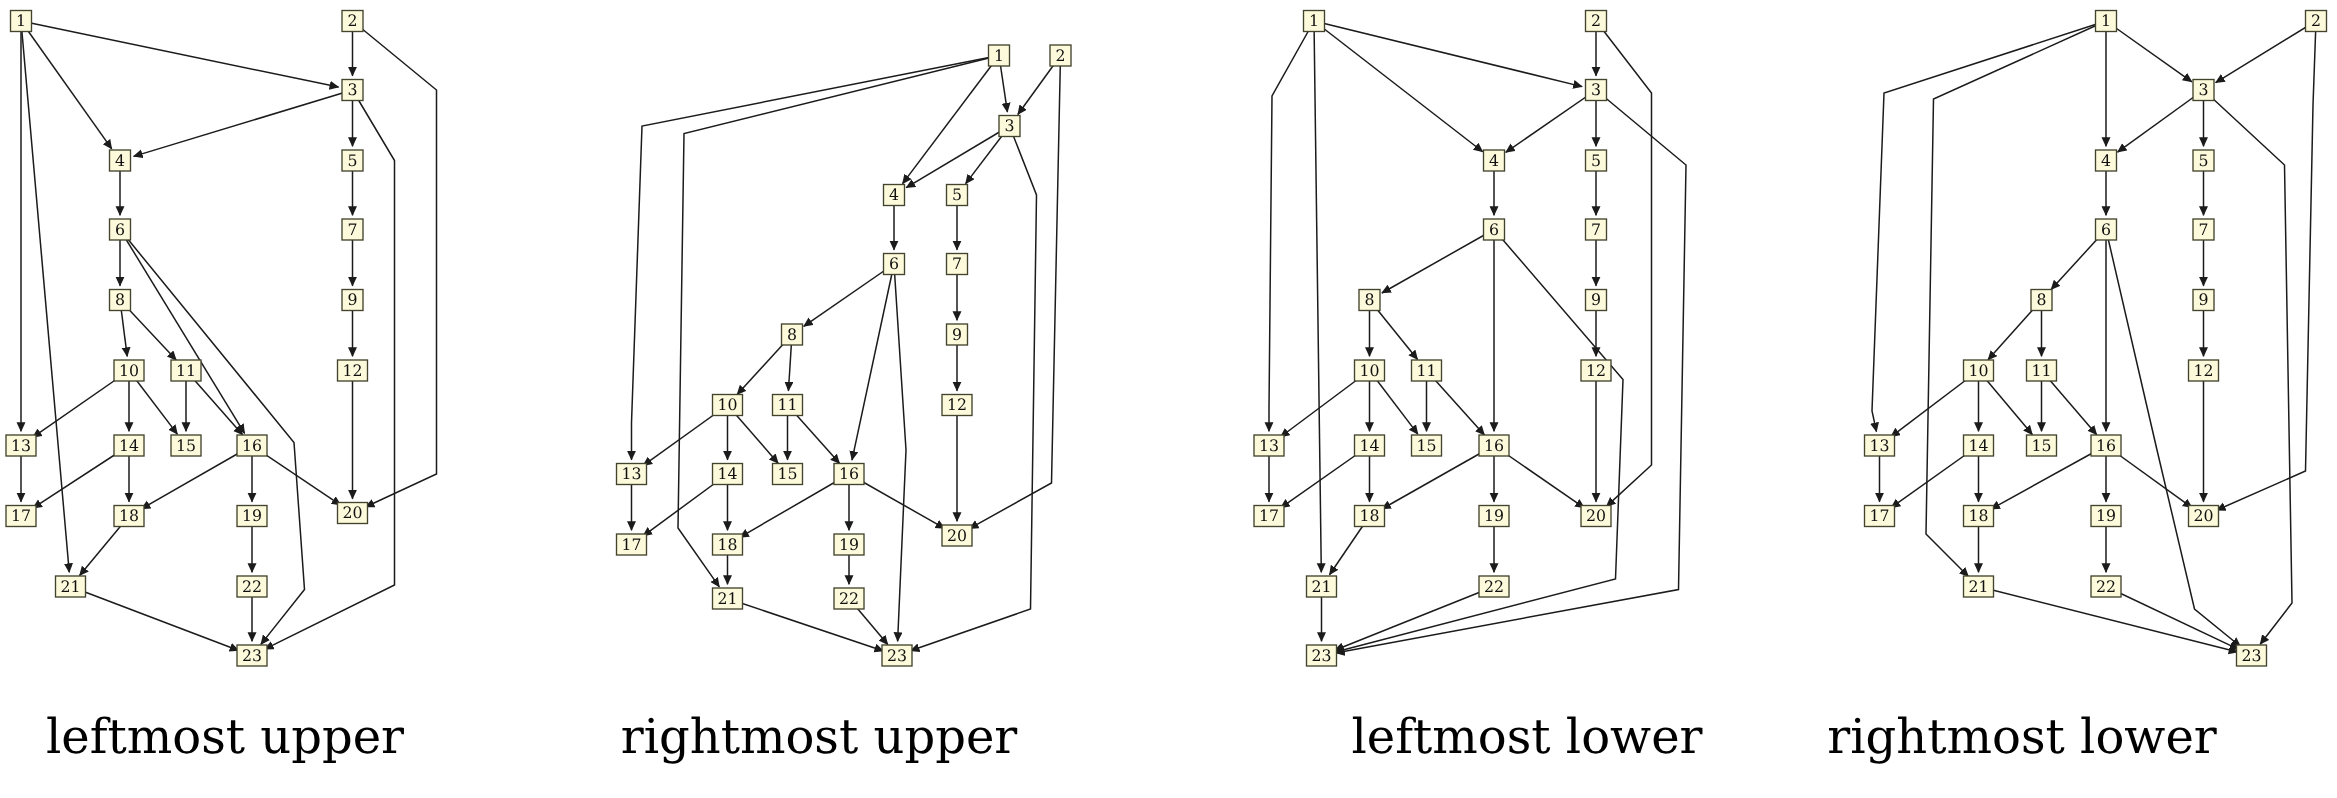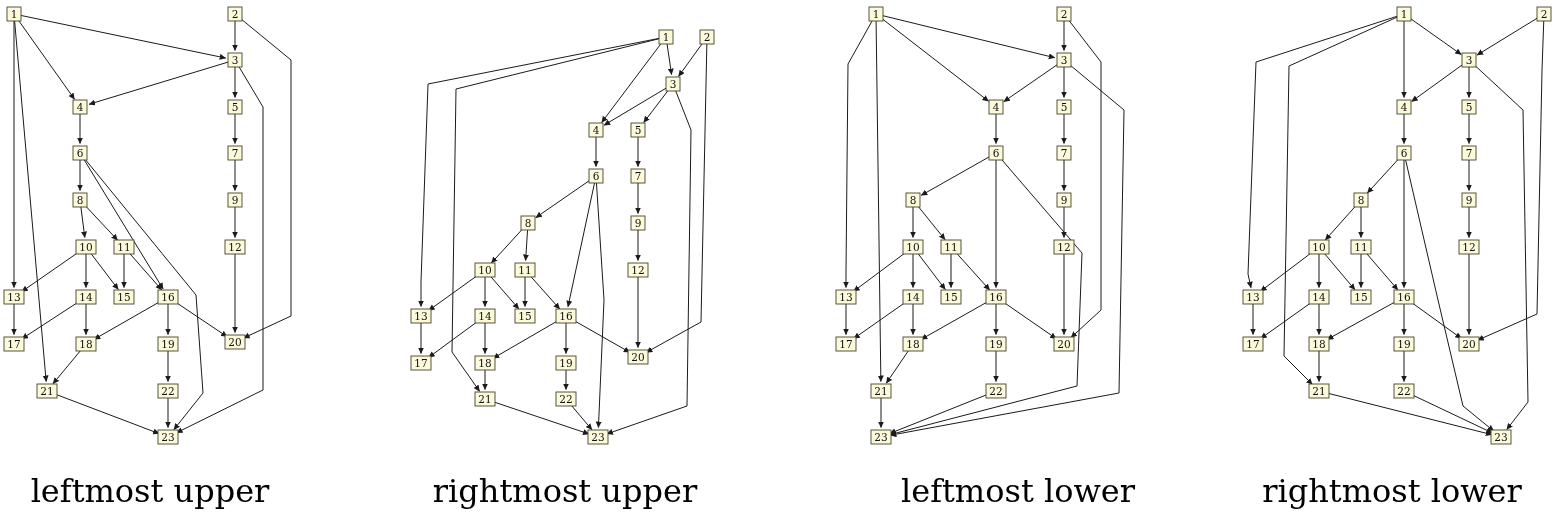--- a/index.html
+++ b/index.html
@@ -15,23 +15,23 @@
     position:absolute;
     top:472px;
     width:320px;
     text-align:center;
     font-family:"DejaVu Serif","Liberation Serif",serif;
     font-size:32px;
     color:#000000;
     white-space:nowrap;
   }
   .cap-0{left:-10px;}
-  .cap-1{left:405px;}
+  .cap-1{left:386px;}
   .cap-2{left:858px;}
-  .cap-3{left:1232px;}
+  .cap-3{left:1188px;}
 </style>
 </head>
 <body>
 
 <div class="figure">
   <svg id="graph-svg" width="1558" height="468" viewBox="0 0 1558 468">
       <defs>
         <marker id="arr" markerWidth="8" markerHeight="8" refX="6" refY="3" orient="auto" markerUnits="userSpaceOnUse">
           <path d="M0,0 L6.5,3 L0,6 Z" fill="#1b1b1b"></path>
         </marker>

